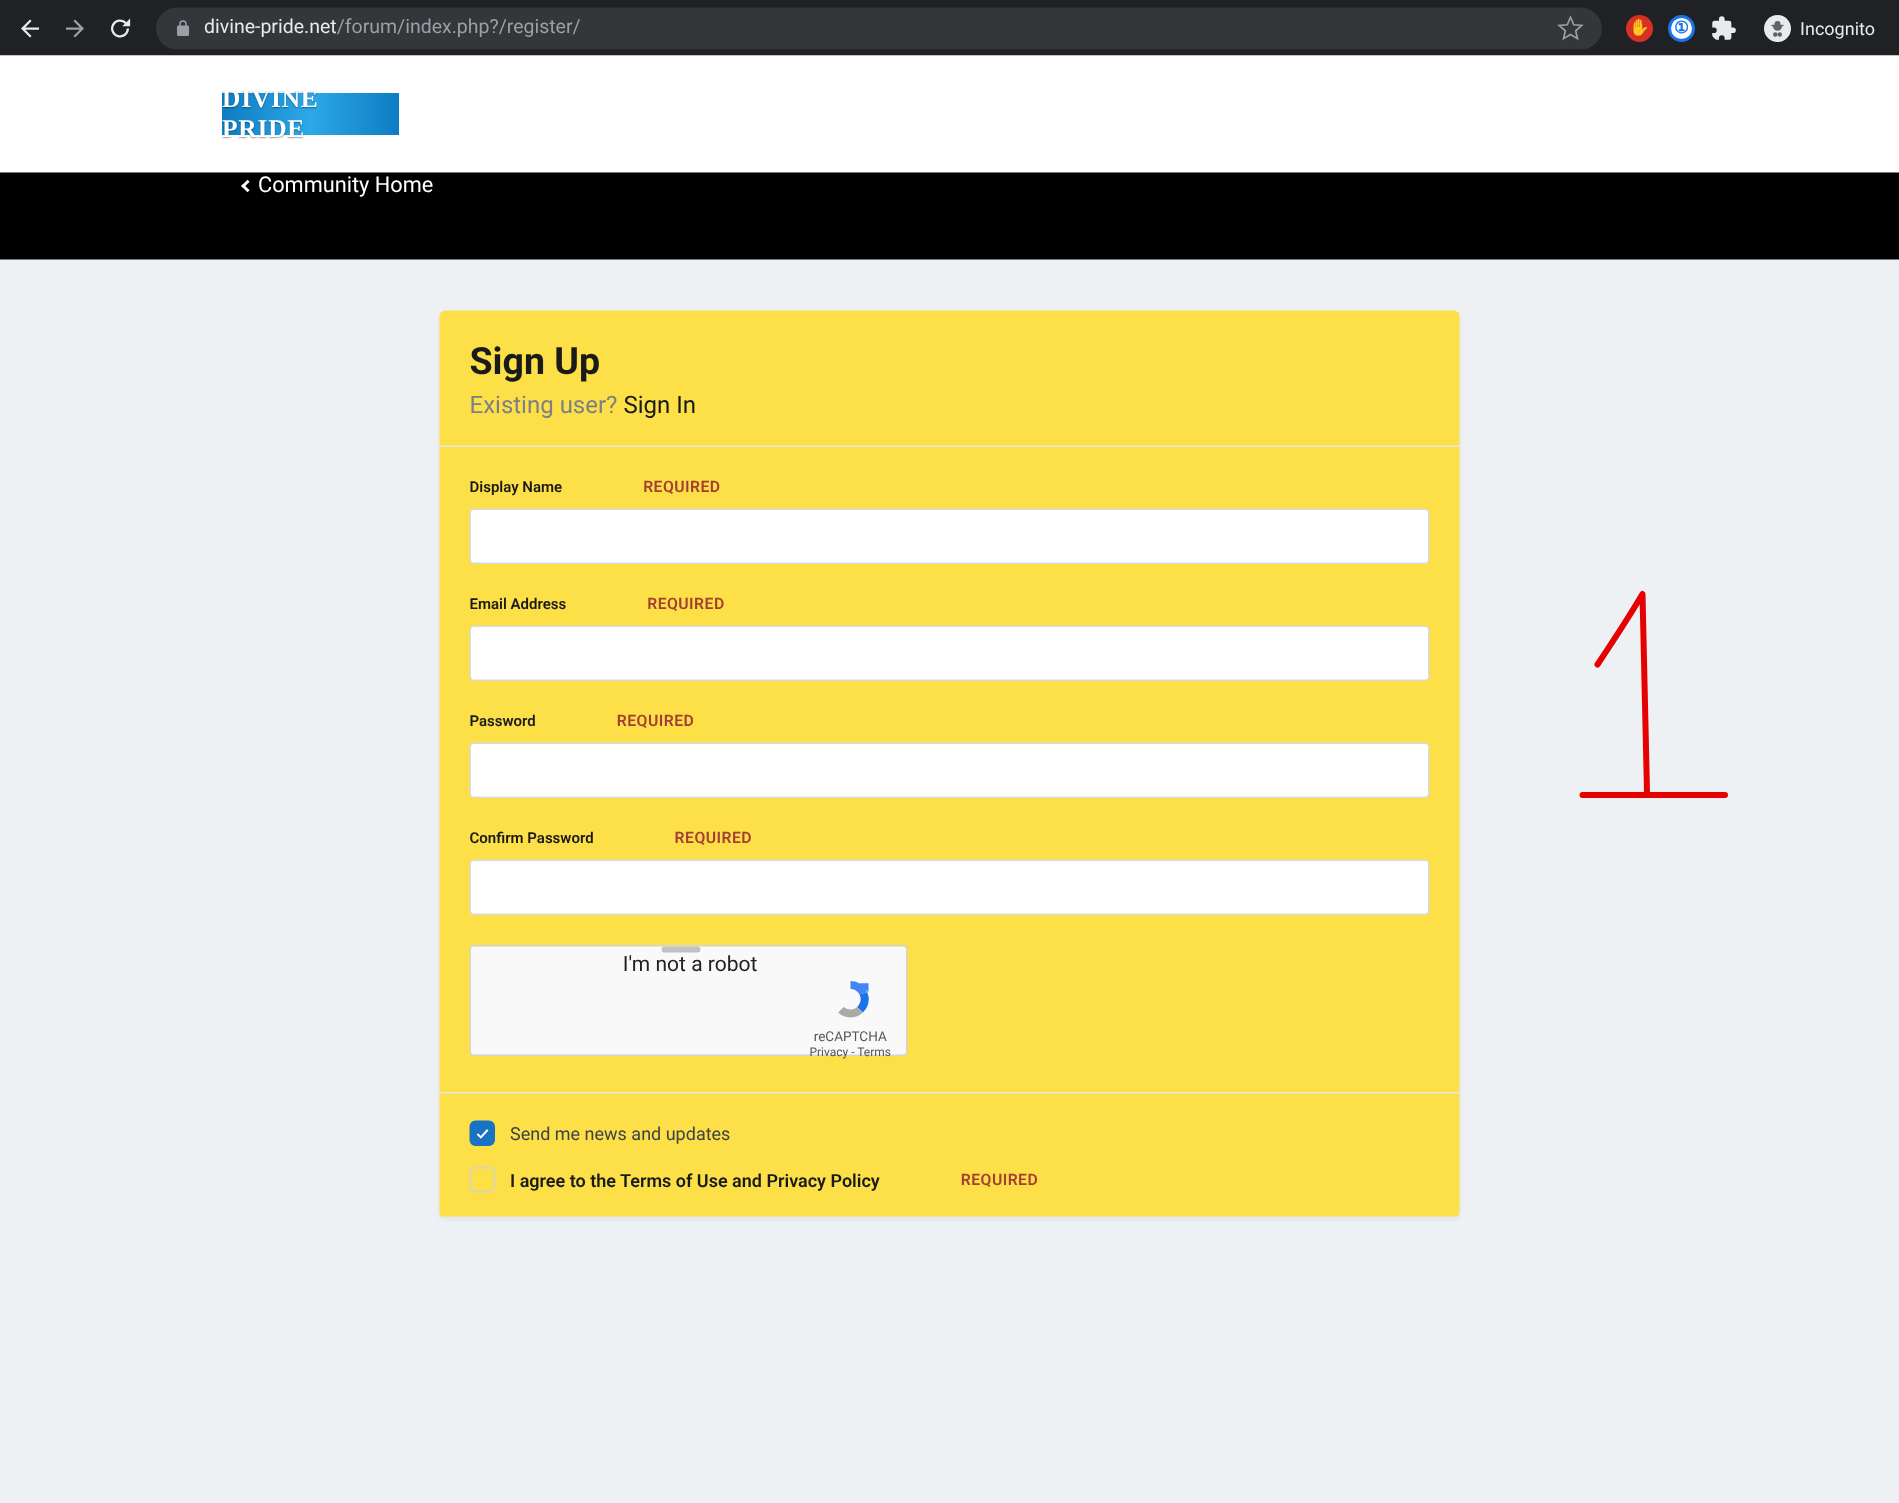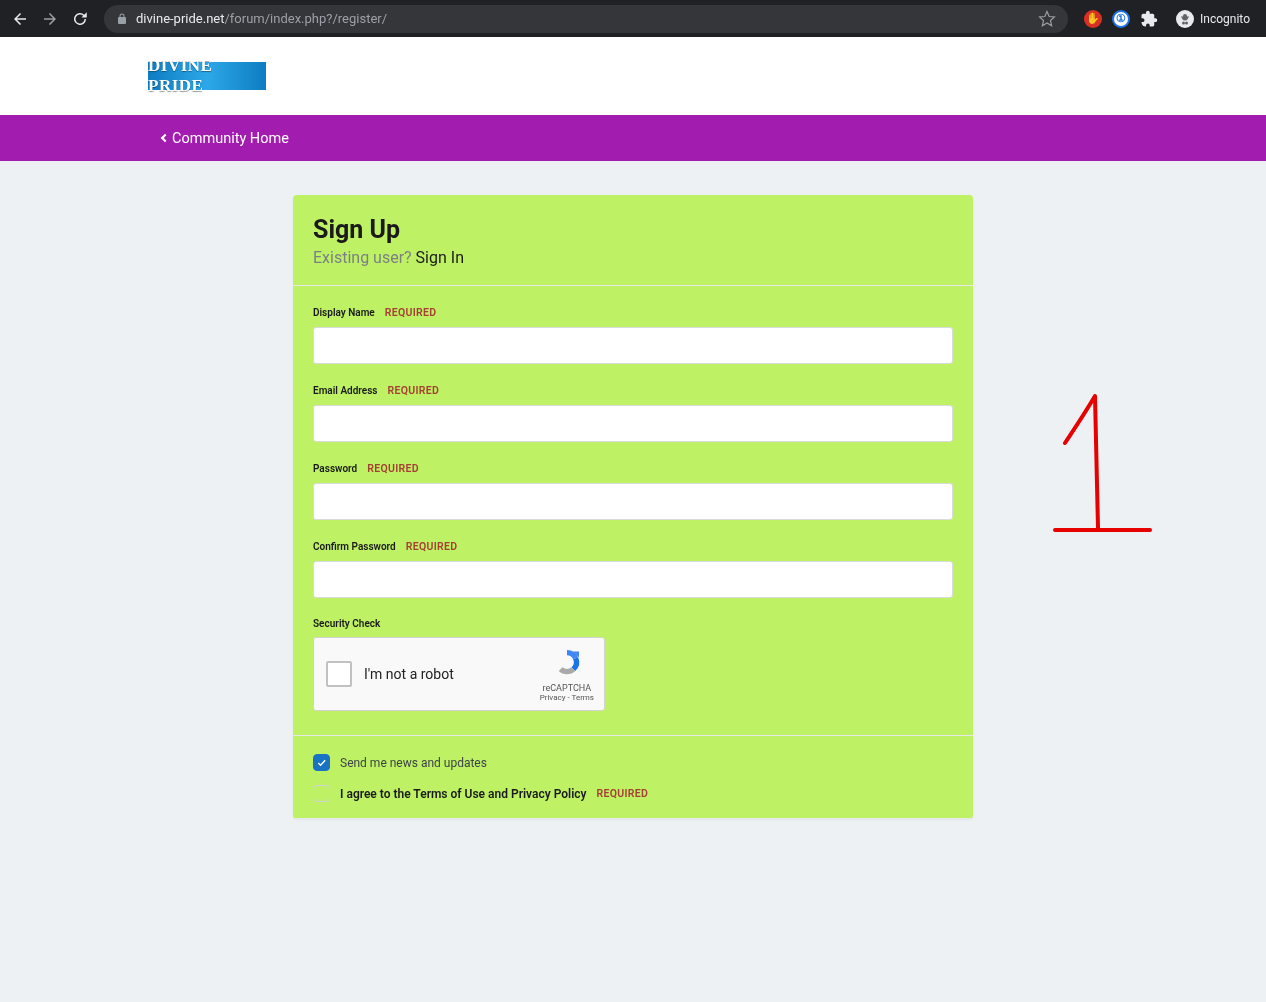--- a/index.html
+++ b/index.html
@@ -22,42 +22,42 @@
     .ext-puzzle { color: #e8eaed; }
     .incognito-badge { display: flex; align-items: center; gap: 6px; color: #e8eaed; font-size: 12px; padding: 0 8px; }
     .incognito-icon { width: 18px; height: 18px; background: #e8eaed; border-radius: 50%; display: flex; align-items: center; justify-content: center; }
     .incognito-icon svg { width: 12px; height: 12px; }
 
     
     .site-header { height: 78px; background: #fff; display: flex; align-items: center; padding: 0 148px; }
     .logo { width: 118px; height: 28px; background: linear-gradient(90deg, #0e7cc2 0%, #2ca8e8 50%, #0e7cc2 100%); display: flex; align-items: center; justify-content: center; color: #fff; font-size: 17px; font-weight: 600; letter-spacing: 0.5px; text-shadow: 0 1px 1px rgba(0,0,0,0.4); font-family: Georgia, serif; }
 
     
-    .blue-nav { height: 46px; background: #a21caf; display: flex; align-items: center; padding: 0 162px; }
+    .blue-nav { height: 58px; background: #000000; display: flex; align-items: flex-start; padding: 0 162px; }
     .blue-nav a { color: #fff; text-decoration: none; font-size: 14.5px; display: flex; align-items: center; gap: 2px; }
     .chevron-left { display: inline-block; width: 6px; height: 6px; border-left: 2px solid #fff; border-bottom: 2px solid #fff; transform: rotate(45deg); margin-right: 2px; }
 
     
     .content { padding: 34px 0; display: flex; justify-content: center; }
-    .card { width: 680px; background: #bef264; border-radius: 4px; box-shadow: 0 1px 3px rgba(0,0,0,0.05); }
+    .card { width: 680px; background: #fde047; border-radius: 4px; box-shadow: 0 1px 3px rgba(0,0,0,0.05); }
 
     .card-head { padding: 20px 20px 18px 20px; border-bottom: 1px solid #e6e8eb; }
     .card-title { font-size: 25px; font-weight: 700; color: #1a1a1a; margin-bottom: 4px; }
     .subtitle { font-size: 16px; color: #7c8086; }
     .subtitle a { color: #1a1a1a; text-decoration: none; }
 
     .card-body { padding: 20px; }
     .field { margin-bottom: 20px; }
     .field-label { display: flex; align-items: baseline; gap: 10px; margin-bottom: 8px; }
     .field-label .label-text { font-size: 10px; font-weight: 600; color: #1a1a1a; }
-    .required-badge { font-size: 10.5px; font-weight: 600; color: #a43f33; letter-spacing: 0.3px; }
+    .required-badge { font-size: 10.5px; font-weight: 600; color: #a43f33; letter-spacing: 0.3px; margin-left: 44px; }
     .text-input { width: 100%; height: 37px; border: 1px solid #d8dbde; border-radius: 3px; padding: 0 10px; font-size: 14px; }
 
     
-    .recaptcha { width: 292px; height: 74px; border: 1px solid #d3d3d3; border-radius: 3px; background: #f9f9f9; display: flex; align-items: center; padding: 0 10px 0 12px; position: relative; }
+    .recaptcha { width: 292px; height: 74px; border: 1px solid #d3d3d3; border-radius: 3px; background: #f9f9f9; display: flex; align-items: center; padding: 0 10px 0 12px; position: relative; flex-direction: column; }
     .recaptcha-check { width: 26px; height: 26px; border: 2px solid #c1c1c1; border-radius: 2px; background: #fff; margin-right: 12px; cursor: pointer; }
     .recaptcha-label { font-size: 14px; color: #222; }
     .recaptcha-right { margin-left: auto; text-align: center; }
     .recaptcha-logo { width: 30px; height: 30px; margin: 0 auto 2px; }
     .recaptcha-brand { font-size: 9px; color: #555; }
     .recaptcha-links { font-size: 8px; color: #555; }
 
     .checks-section { border-top: 1px solid #e6e8eb; border-bottom: 1px solid #e6e8eb; padding: 18px 20px 16px 20px; }
     .check-row { display: flex; align-items: center; gap: 10px; margin-bottom: 14px; }
     .check-row:last-child { margin-bottom: 0; }
@@ -169,23 +169,20 @@
 
       <div class="field">
         <div class="field-label">
           <span class="label-text">Confirm Password</span>
           <span class="required-badge">REQUIRED</span>
         </div>
         <input type="password" class="text-input" style="">
       </div>
 
       <div class="field" style="margin-bottom:4px">
-        <div class="field-label">
-          <span class="label-text">Security Check</span>
-        </div>
         <div class="recaptcha">
           <div class="recaptcha-check"></div>
           <div class="recaptcha-label">I'm not a robot</div>
           <div class="recaptcha-right">
             <svg class="recaptcha-logo" viewBox="0 0 40 40">
               <path fill="#4285f4" d="M20 4a16 16 0 0 1 15 10l-7 2A9 9 0 0 0 20 11V4z"></path>
               <path fill="#1a73e8" d="M35 14a16 16 0 0 1-4 18l-5-5a9 9 0 0 0 2-11l7-2z"></path>
               <path fill="#a9a9a9" d="M31 32a16 16 0 0 1-22 0l5-5a9 9 0 0 0 12 0l5 5z"></path>
               <polygon fill="#4285f4" points="28,6 36,6 36,14"></polygon>
             </svg>

